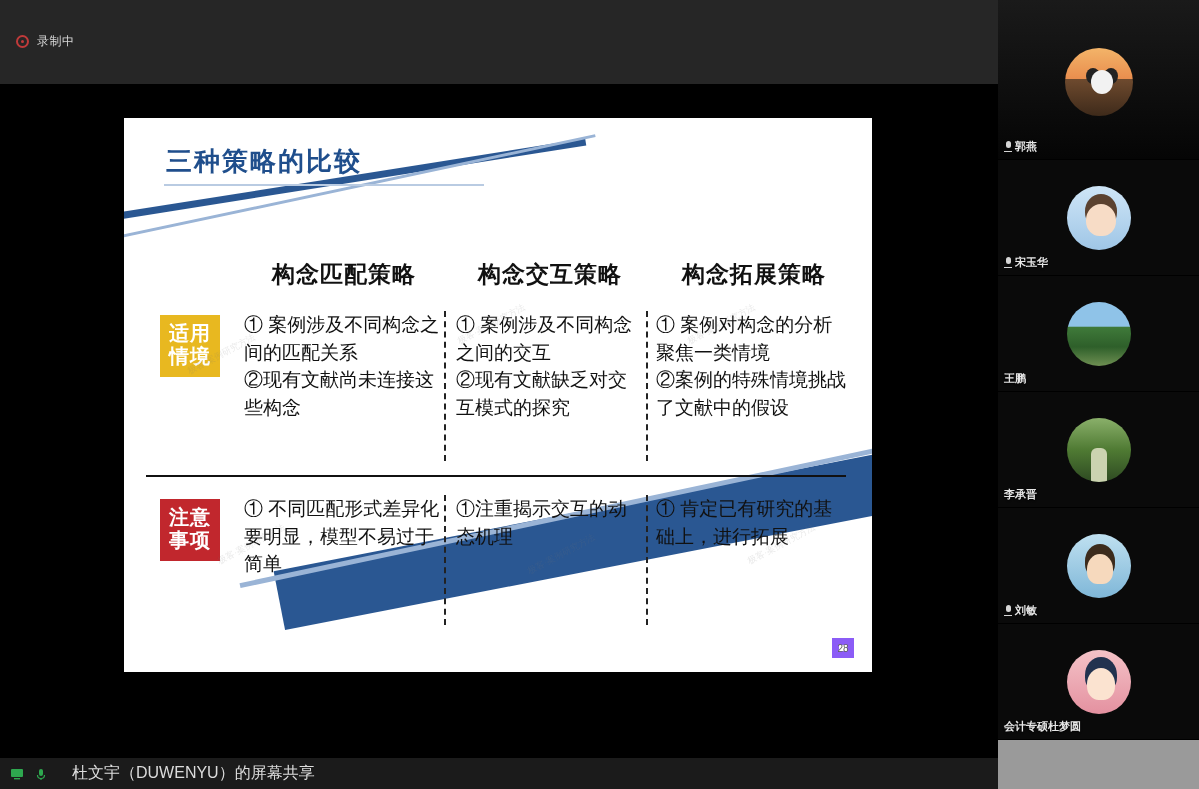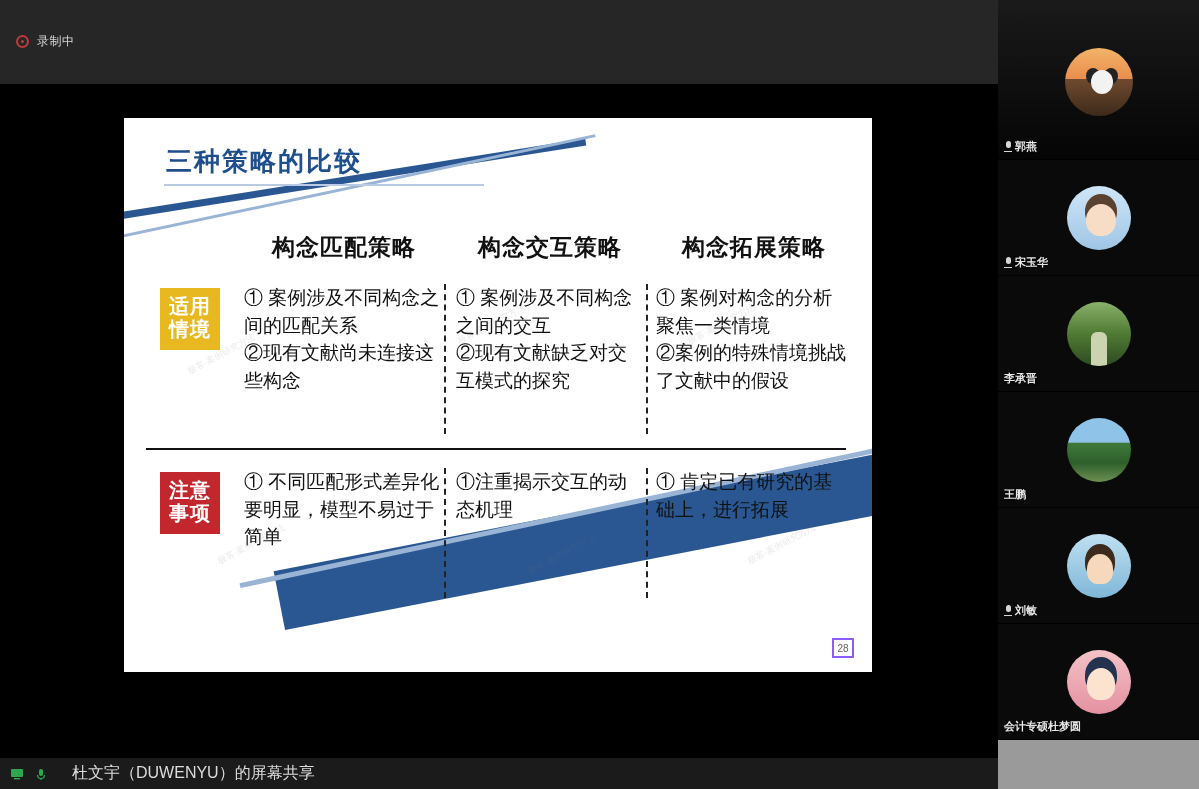--- a/index.html
+++ b/index.html
@@ -92,21 +92,21 @@
     letter-spacing: 2px;
     z-index: 4;
   }
   .title-rule {
     position: absolute; left: 40px; top: 66px;
     width: 320px; height: 2px; background: #b9cbe2;
     z-index: 4;
   }
 
   .matrix {
-    position: absolute; left: 18px; top: 108px;
+    position: absolute; left: 18px; top: 135px;
     width: 716px; height: 400px;
     z-index: 5;
   }
   .col-heads {
     display: flex; height: 58px;
   }
   .col-head {
     color: #111; font-size: 23px; font-weight: bold;
     text-align: center; padding-top: 6px;
     letter-spacing: 1px;
@@ -144,21 +144,21 @@
     border-left: 2px dashed #222;
   }
   .divider-h {
     height: 0; border-top: 2px solid #111;
     margin: 14px 0 18px 4px; width: 700px;
   }
 
   .page-num {
     position: absolute; right: 18px; bottom: 14px;
     width: 22px; height: 20px;
-    border: 2px solid #8b5cf6; color: #666;
+    border: 7px solid #8b5cf6; color: #666;
     font-size: 10px; display: flex;
     align-items: center; justify-content: center;
     z-index: 6; background: #fff;
   }
 
   .wm {
     position: absolute;
     color: rgba(120,120,120,.16);
     font-size: 9px;
     transform: rotate(-28deg);
@@ -350,30 +350,30 @@
       <div class="name">
         <span class="mic">
             <i></i>
             <b></b>
           </span>
         <span>宋玉华</span>
       </div>
     </div>
 
     <div class="tile">
+      <div class="avatar av-c"></div>
+      <div class="name">
+        <span>王鹏</span>
+      </div>
+    </div>
+
+    <div class="tile">
       <div class="avatar av-d"></div>
       <div class="name">
         <span>李承晋</span>
-      </div>
-    </div>
-
-    <div class="tile">
-      <div class="avatar av-c"></div>
-      <div class="name">
-        <span>王鹏</span>
       </div>
     </div>
 
     <div class="tile">
       <div class="avatar av-e"></div>
       <div class="name">
         <span class="mic">
             <i></i>
             <b></b>
           </span>

